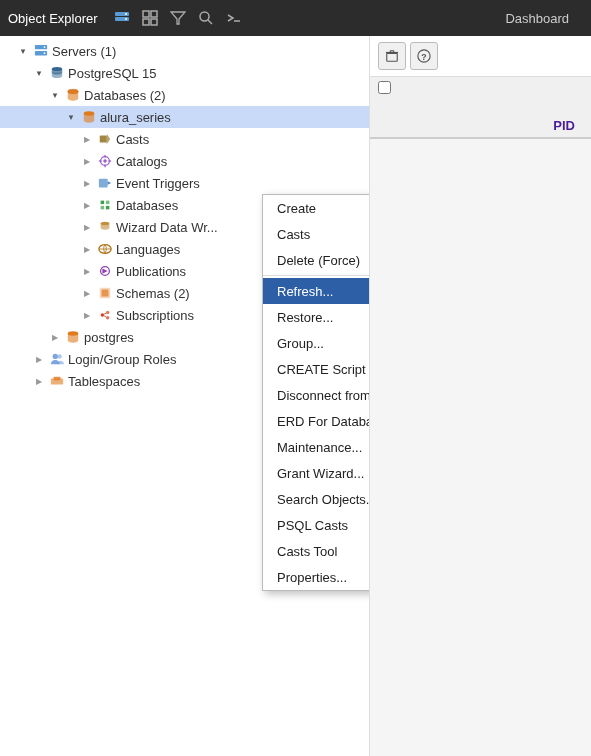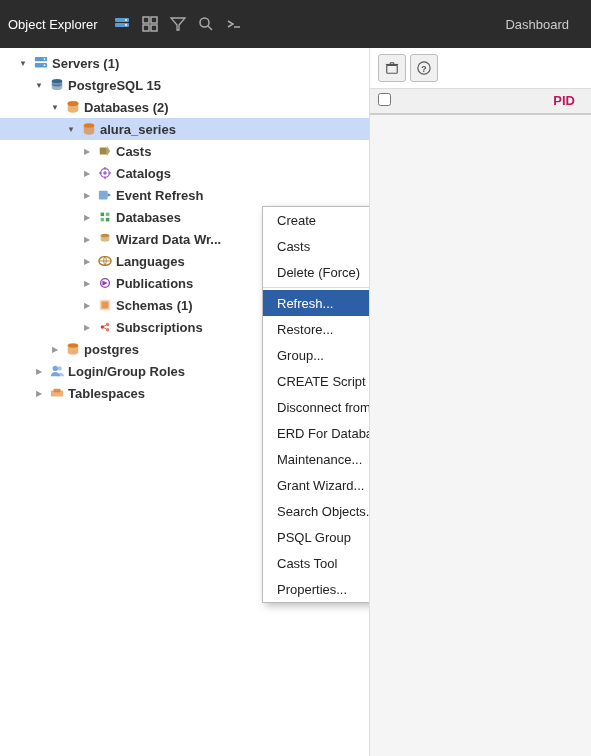--- a/index.html
+++ b/index.html
@@ -12,21 +12,21 @@
       overflow: hidden;
       display: flex;
       flex-direction: column;
     }
 
     
     .top-bar {
       background: #2c2c2c;
       display: flex;
       align-items: center;
-      height: 48px;
+      height: 36px;
       padding: 0 8px;
       gap: 4px;
     }
     .top-bar-title {
       color: #ffffff;
       font-size: 13px;
       font-weight: 500;
       margin-right: 8px;
     }
     .top-bar-icon {
@@ -104,21 +104,20 @@
       flex-shrink: 0;
       margin: 0 3px;
       display: flex;
       align-items: center;
       justify-content: center;
       font-size: 12px;
     }
     .tree-label {
       font-size: 13px;
       color: #333;
-      font-weight: bold;
     }
 
     
     .right-panel {
       flex: 1;
       background: #f5f5f5;
       display: flex;
       flex-direction: column;
     }
 
@@ -149,23 +148,24 @@
       border-bottom: 2px solid #ccc;
       padding: 4px 8px;
     }
     .right-table-header .col-check {
       width: 30px;
     }
     .right-table-header .col-pid {
       flex: 1;
       font-weight: bold;
       font-size: 13px;
-      color: #be185d;
+      color: #4c1d95;
       text-align: right;
       padding-right: 8px;
+      margin-top: 37px;
     }
 
     
     .context-menu {
       position: absolute;
       left: 262px;
       top: 158px;
       width: 230px;
       background: #ffffff;
       border: 1px solid #bbb;
@@ -356,21 +356,21 @@
         <span class="tree-indent"></span>
         <span class="tree-indent"></span>
         <span class="tree-indent"></span>
         <span class="tree-arrow" style="color:#999;font-size:8px;">▶</span>
         <span class="tree-icon">
           <svg width="14" height="14" viewBox="0 0 16 16">
             <rect x="1" y="3" width="10" height="10" rx="1" fill="#4a86c8" opacity="0.7"></rect>
             <polygon points="11,6 15,8 11,10" fill="#4a86c8"></polygon>
           </svg>
         </span>
-        <span class="tree-label">Event Refresh</span>
+        <span class="tree-label">Event Triggers</span>
       </div>
 
       <div class="tree-item">
         <span class="tree-indent"></span>
         <span class="tree-indent"></span>
         <span class="tree-indent"></span>
         <span class="tree-indent"></span>
         <span class="tree-indent"></span>
         <span class="tree-arrow" style="color:#999;font-size:8px;">▶</span>
         <span class="tree-icon">
@@ -440,21 +440,21 @@
         <span class="tree-indent"></span>
         <span class="tree-indent"></span>
         <span class="tree-indent"></span>
         <span class="tree-arrow" style="color:#999;font-size:8px;">▶</span>
         <span class="tree-icon">
           <svg width="14" height="14" viewBox="0 0 16 16">
             <rect x="2" y="2" width="12" height="12" rx="1" fill="#e07b20" opacity="0.3"></rect>
             <rect x="4" y="4" width="8" height="8" rx="1" fill="#e07b20" opacity="0.7"></rect>
           </svg>
         </span>
-        <span class="tree-label">Schemas (1)</span>
+        <span class="tree-label">Schemas (2)</span>
       </div>
 
       <div class="tree-item">
         <span class="tree-indent"></span>
         <span class="tree-indent"></span>
         <span class="tree-indent"></span>
         <span class="tree-indent"></span>
         <span class="tree-indent"></span>
         <span class="tree-arrow" style="color:#999;font-size:8px;">▶</span>
         <span class="tree-icon">
@@ -559,21 +559,21 @@
 
       <div class="ctx-item">
         <span>Grant Wizard...</span>
       </div>
 
       <div class="ctx-item">
         <span>Search Objects...</span>
       </div>
 
       <div class="ctx-item">
-        <span>PSQL Group</span>
+        <span>PSQL Casts</span>
       </div>
 
       <div class="ctx-item">
         <span>Casts Tool</span>
       </div>
 
       <div class="ctx-item">
         <span>Properties...</span>
       </div>
     </div>

